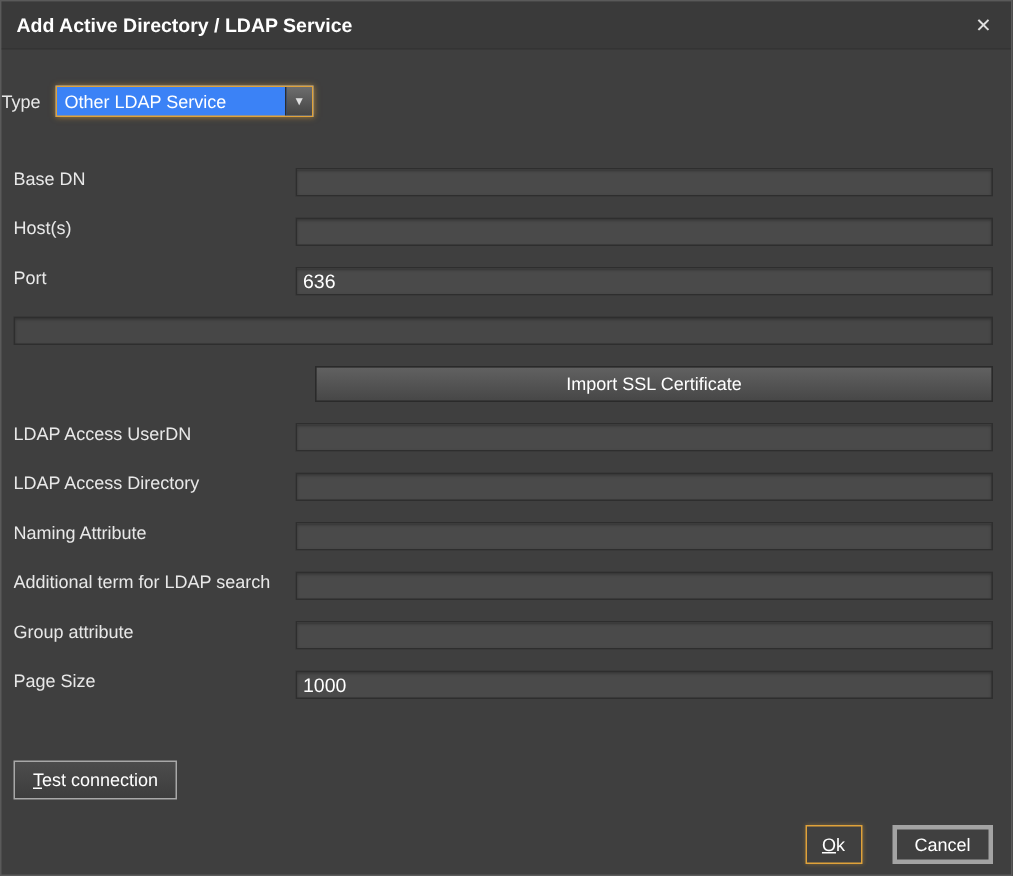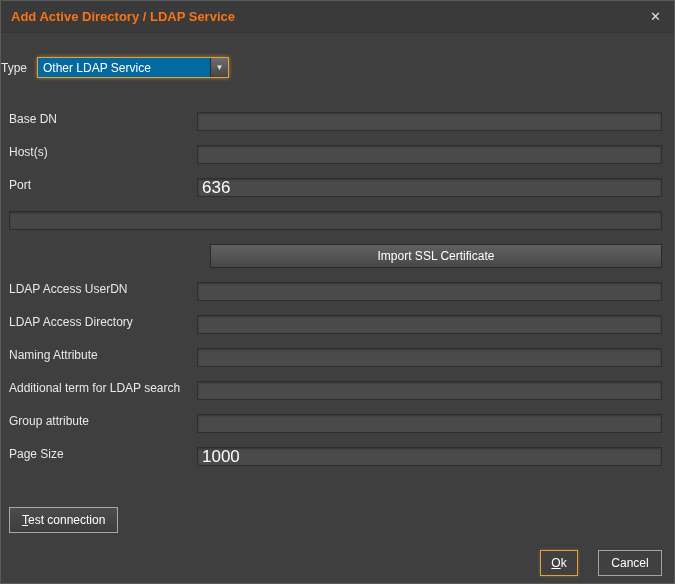--- a/index.html
+++ b/index.html
@@ -22,46 +22,46 @@
     display: flex;
     align-items: center;
     padding: 0 10px;
     background: #3a3a3a;
     border-bottom: 1px solid #343434;
     box-sizing: border-box;
   }
   .titlebar .title {
     font-weight: bold;
     font-size: 13px;
-    color: #f97316;
+    color: #ffffff;
   }
   .titlebar .close {
     margin-left: auto;
     color: #e0e0e0;
     font-size: 13px;
     line-height: 13px;
     cursor: pointer;
     padding: 2px 3px;
   }
 
   
   .type-row {
     display: flex;
     align-items: center;
     margin: 24px 12px 0 0;
   }
   .type-label { margin-right: 10px; }
   .combo {
-    width: 192px;
+    width: 172px;
     height: 21px;
     display: flex;
     align-items: stretch;
     border: 1px solid #e0a23a;
     box-shadow: 0 0 4px rgba(224,162,58,0.65);
-    background: #0369a1;
+    background: #3b82f6;
     box-sizing: border-box;
     cursor: pointer;
   }
   .combo-value {
     flex: 1;
     padding: 3px 5px 0 5px;
     color: #ffffff;
     white-space: nowrap;
     overflow: hidden;
   }
@@ -92,21 +92,21 @@
   }
   .row input {
     flex: 1;
     height: 19px;
     background: #4a4a4a;
     border: 1px solid #2e2e2e;
     box-shadow: inset 0 1px 2px rgba(0,0,0,0.3);
     color: #ffffff;
     padding: 0 4px;
     font-family: "Liberation Sans", sans-serif;
-    font-size: 17px;
+    font-size: 13px;
     box-sizing: border-box;
     outline: none;
   }
   .row input.readonly { background: #474747; color: #d8d8d8; }
 
   .import-row { height: 24px; }
   .btn-import {
     flex: 1;
     height: 24px;
     background: linear-gradient(#616161, #474747);
@@ -143,21 +143,21 @@
   }
   .btn-ok {
     min-width: 38px;
     padding: 0 10px;
     border: 1px solid #e0a23a;
     box-shadow: 0 0 3px rgba(224,162,58,0.4);
   }
   .btn-cancel {
     min-width: 64px;
     padding: 0 12px;
-    border: 1px solid #a3a3a3;
+    border: 3px solid #a3a3a3;
   }
   .mnemonic { text-decoration: underline; }
 </style>
 </head>
 <body>
 
 
 
 
 <div class="titlebar">

